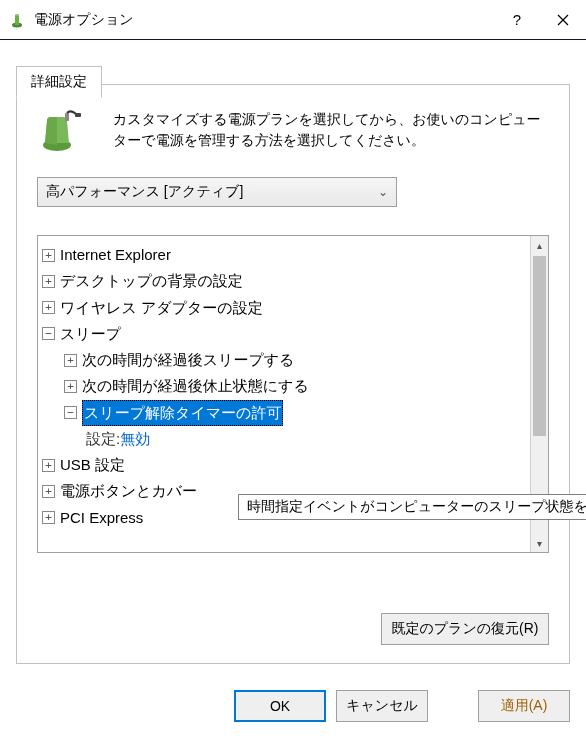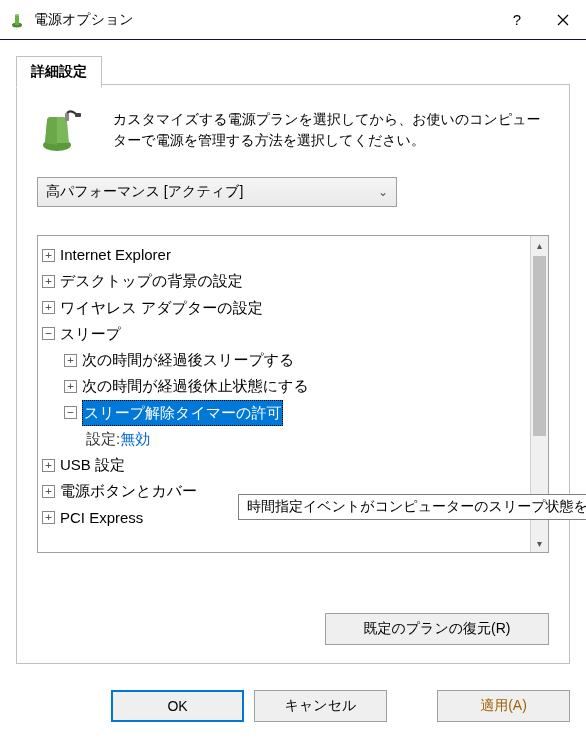--- a/index.html
+++ b/index.html
@@ -33,23 +33,22 @@
       width: 46px; height: 40px;
       display: flex; align-items: center; justify-content: center;
       font-size: 15px;
       font-family: Arial, sans-serif;
     }
     .content {
       padding: 12px 16px;
     }
     .tab-area {
       position: relative;
-      top: 4px;
+      top: 14px;
       z-index: 2;
-      font-weight: bold;
     }
     .tab {
       display: inline-block;
       padding: 6px 14px 6px 14px;
       background: #fff;
       border: 1px solid #c0c0c0;
       border-bottom: 1px solid #fff;
       font-size: 14px;
       position: relative;
     }
@@ -162,35 +161,35 @@
       border: 1px solid #808080;
       padding: 3px 8px;
       font-size: 14px;
       white-space: nowrap;
       z-index: 10;
     }
     .restore-btn {
       position: absolute;
       right: 20px;
       bottom: 18px;
-      width: 224px;
+      width: 168px;
       height: 32px;
       border: 1px solid #a0a0a0;
       background: #efefef;
       font-size: 14px;
       font-family: inherit;
     }
     .button-row {
       display: flex;
       gap: 10px;
       justify-content: flex-end;
       padding: 14px 16px 14px 0;
     }
     .button-row button {
-      width: 133px;
+      width: 92px;
       height: 32px;
       border: 1px solid #a0a0a0;
       background: #efefef;
       font-size: 14px;
       font-family: inherit;
     }
     .button-row button.default {
       outline: 2px solid #0078d7;
       outline-offset: -2px;
     }

